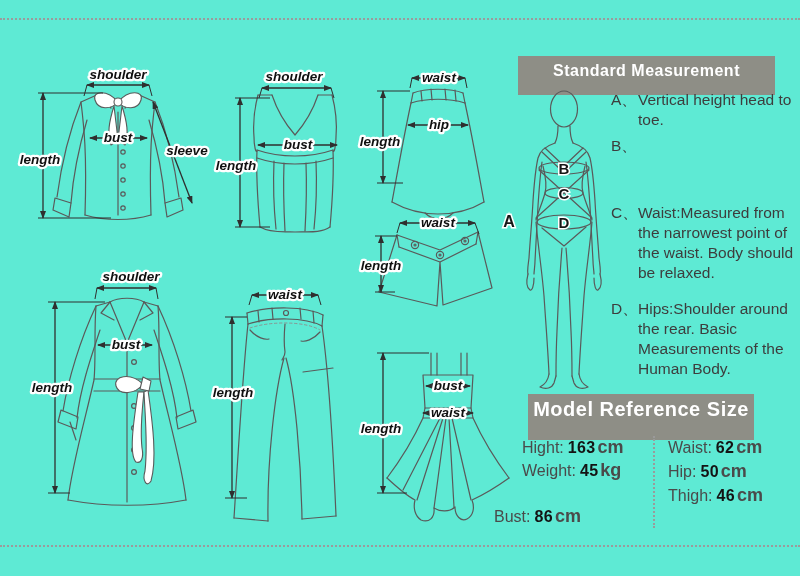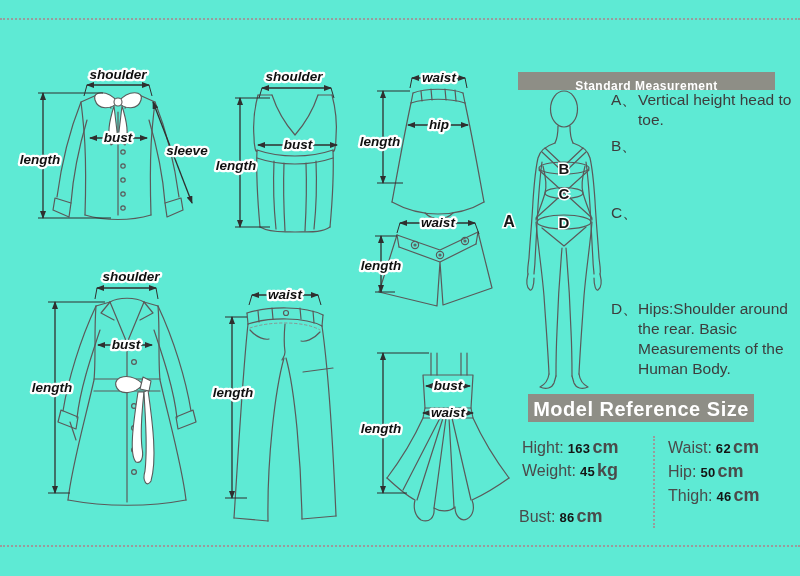--- a/index.html
+++ b/index.html
@@ -13,28 +13,28 @@
   .arrow{stroke:#2f2f2f;stroke-width:1.3;fill:none;}
   .tick{stroke:#2f2f2f;stroke-width:1;fill:none;}
   .dash{stroke:#8c8c8c;stroke-width:.9;fill:none;stroke-dasharray:2.5 2.5;}
   .glabel{font:italic bold 13.5px "Liberation Sans",sans-serif;fill:#101010;text-anchor:middle;
           paint-order:stroke;stroke:#fff;stroke-width:4.5px;stroke-linejoin:round;}
   .figletter{font:bold 15px "Liberation Sans",sans-serif;fill:#161616;text-anchor:middle;
           paint-order:stroke;stroke:#fff;stroke-width:3px;}
   
   .hdr{position:absolute;background:#8e8e86;color:#fff;font-weight:bold;text-align:center;
        letter-spacing:.5px;}
-  .hdr1{left:518px;top:72px;width:257px;height:18px;font-size:12px;line-height:29px;}
-  .hdr2{left:528px;top:394px;width:226px;height:28px;font-size:20px;line-height:30px;}
+  .hdr1{left:518px;top:56px;width:257px;height:39px;font-size:16px;line-height:29px;}
+  .hdr2{left:528px;top:394px;width:226px;height:46px;font-size:20px;line-height:30px;}
   .mitem{position:absolute;left:611px;width:183px;display:flex;color:#3d3d3d;
          font-size:15.5px;line-height:20px;}
   .mkey{flex:0 0 27px;}
   .mtext{flex:1;}
   .statrow{position:absolute;white-space:nowrap;font-size:16px;color:#4a4a4a;}
-  .statrow b{font-size:13px;color:#141414;margin-left:4px;letter-spacing:.3px;}
+  .statrow b{font-size:16px;color:#141414;margin-left:4px;letter-spacing:.3px;}
   .statrow .unit{font-size:18px;color:#4a4a4a;margin-left:2px;font-weight:bold;}
   .vdots{position:absolute;left:653px;top:436px;height:92px;width:0;border-left:2px dotted #9a9a9a;}
 </style>
 </head>
 <body>
 
 <div id="page">
 
   <div class="dotline" style="top:18px"></div>
   <div class="dotline" style="top:545px"></div>
@@ -296,35 +296,36 @@
 
   <div class="mitem" style="top:90px">
     <span class="mkey">A、</span>
     <span class="mtext">Vertical height head to toe.</span>
   </div>
   <div class="mitem" style="top:136px">
     <span class="mkey">B、</span>
   </div>
   <div class="mitem" style="top:203px">
     <span class="mkey">C、</span>
+    <span class="mtext">Waist:Measured from the narrowest point of the waist. Body should be relaxed.</span>
   </div>
   <div class="mitem" style="top:299px">
     <span class="mkey">D、</span>
     <span class="mtext">Hips:Shoulder around the rear. Basic Measurements of the Human Body.</span>
   </div>
 
   <div class="hdr hdr2">Model Reference Size</div>
 
   <div class="statrow" style="left:522px;top:437px">
     <span>Hight:</span><b>163</b><span class="unit">cm</span>
   </div>
   <div class="statrow" style="left:522px;top:460px">
     <span>Weight:</span><b>45</b><span class="unit">kg</span>
   </div>
-  <div class="statrow" style="left:519px;top:506px">
+  <div class="statrow" style="left:494px;top:506px">
     <span>Bust:</span><b>86</b><span class="unit">cm</span>
   </div>
 
   <div class="vdots"></div>
 
   <div class="statrow" style="left:668px;top:437px">
     <span>Waist:</span><b>62</b><span class="unit">cm</span>
   </div>
   <div class="statrow" style="left:668px;top:461px">
     <span>Hip:</span><b>50</b><span class="unit">cm</span>

